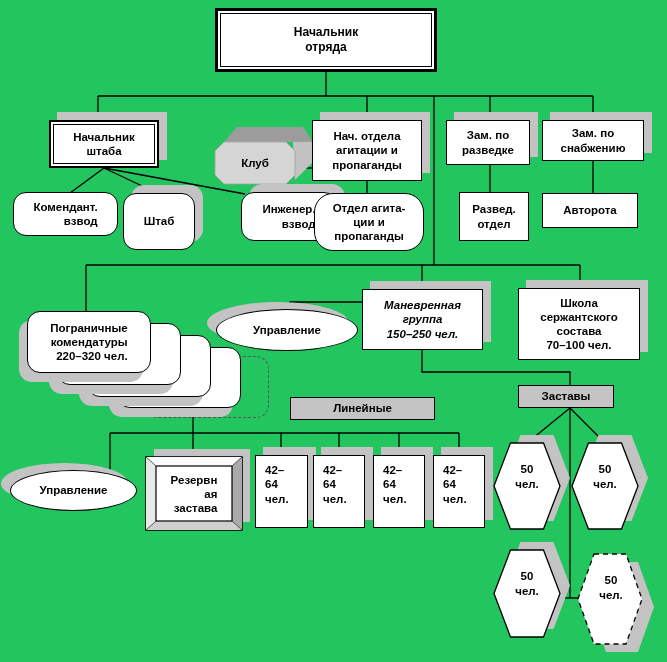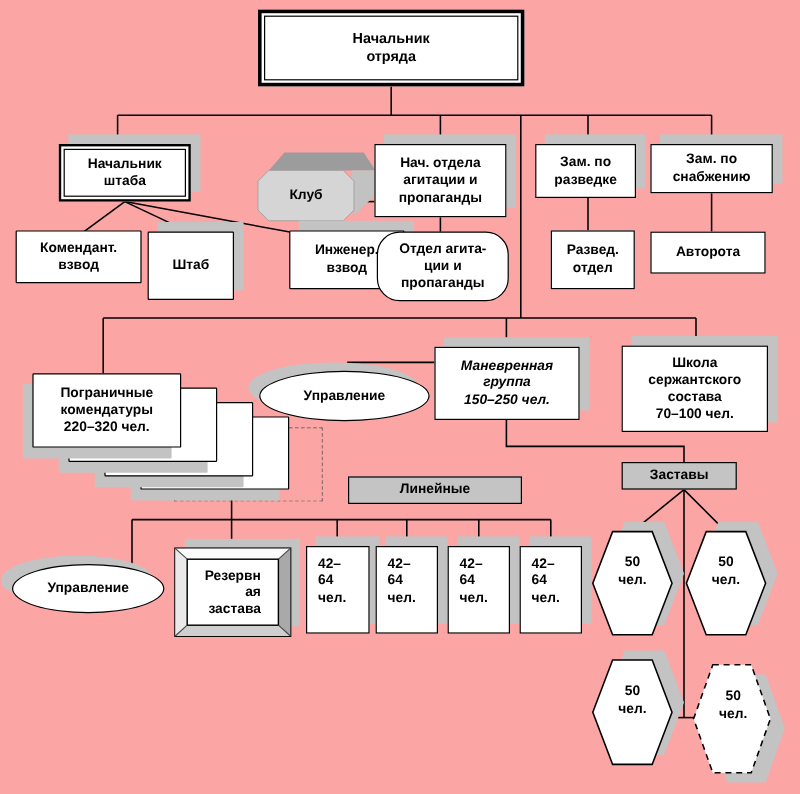--- a/index.html
+++ b/index.html
@@ -1,28 +1,28 @@
 <!DOCTYPE html>
 <html><head>
 <meta charset="utf-8">
 <style>
   html,body{margin:0;padding:0;background:#fff;}
   .canvas{
-    position:relative;width:667px;height:662px;background:#fca5a5;overflow:hidden;
+    position:relative;width:667px;height:662px;background:#22c55e;overflow:hidden;
     font-family:"Liberation Sans",sans-serif;font-weight:bold;color:#000;
   }
   .lines-layer{position:absolute;left:0;top:0;z-index:1;}
   .node{
     position:absolute;z-index:2;box-sizing:border-box;
     display:flex;align-items:center;justify-content:center;
     background:#fff;border:1.2px solid #000;
     font-size:11.5px;line-height:1.24;text-align:center;white-space:pre-line;
   }
   .plain{background:transparent;border:none;z-index:3;}
-  .rounded{border-radius:1px;}
+  .rounded{border-radius:13px;text-align:right;}
   .dashedb{border:1.2px dashed #555;background:transparent;}
   .gray{background:#c4c4c4;}
   .ellipse{border-radius:50%;}
   .sh-ur{box-shadow:8px -8px 0 #c3c3c3;}
   .sh-dl{box-shadow:-8px 9px 0 #c3c3c3;}
   .sh-ul{box-shadow:-9px -7px 0 #c3c3c3;}
   .box2{border:3px solid #000;padding:2px;}
   .box2t{border:2px solid #000;padding:2px;}
   .box2 .inner,.box2t .inner{
     flex:1;align-self:stretch;border:1px solid #000;

